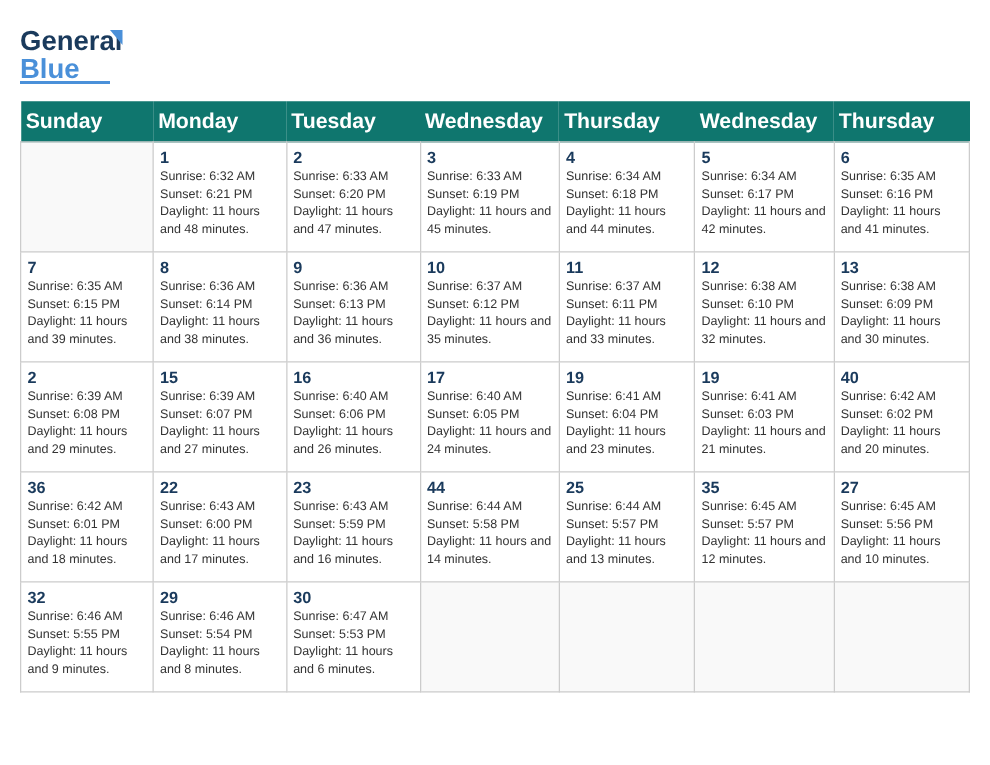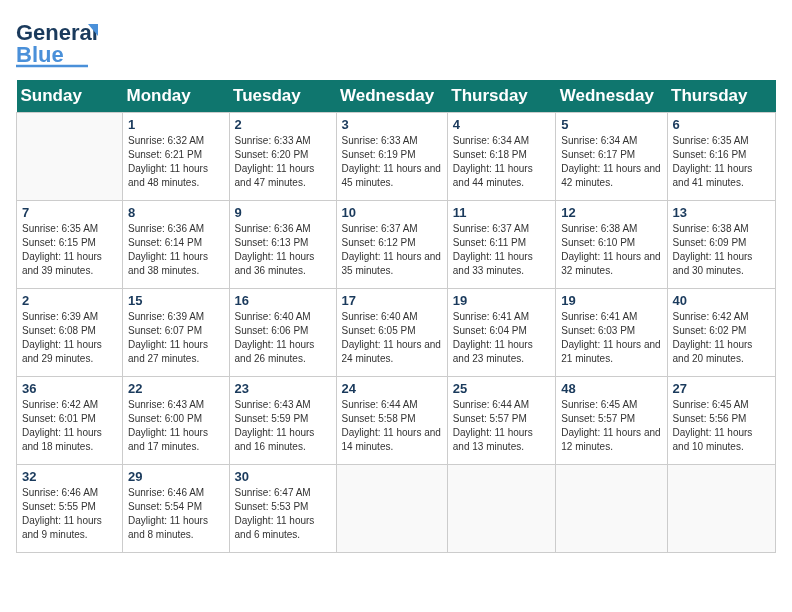--- a/index.html
+++ b/index.html
@@ -194,29 +194,29 @@
         </td>
         <td>
           <span class="day-number">22</span>
           <div class="day-info">Sunrise: 6:43 AM<br>Sunset: 6:00 PM<br>Daylight: 11 hours and 17 minutes.</div>
         </td>
         <td>
           <span class="day-number">23</span>
           <div class="day-info">Sunrise: 6:43 AM<br>Sunset: 5:59 PM<br>Daylight: 11 hours and 16 minutes.</div>
         </td>
         <td>
-          <span class="day-number">24</span>
+          <span class="day-number">44</span>
           <div class="day-info">Sunrise: 6:44 AM<br>Sunset: 5:58 PM<br>Daylight: 11 hours and 14 minutes.</div>
         </td>
         <td>
           <span class="day-number">25</span>
           <div class="day-info">Sunrise: 6:44 AM<br>Sunset: 5:57 PM<br>Daylight: 11 hours and 13 minutes.</div>
         </td>
         <td>
-          <span class="day-number">48</span>
+          <span class="day-number">35</span>
           <div class="day-info">Sunrise: 6:45 AM<br>Sunset: 5:57 PM<br>Daylight: 11 hours and 12 minutes.</div>
         </td>
         <td>
           <span class="day-number">27</span>
           <div class="day-info">Sunrise: 6:45 AM<br>Sunset: 5:56 PM<br>Daylight: 11 hours and 10 minutes.</div>
         </td>
       </tr>
       <tr>
         <td>
           <span class="day-number">32</span>

